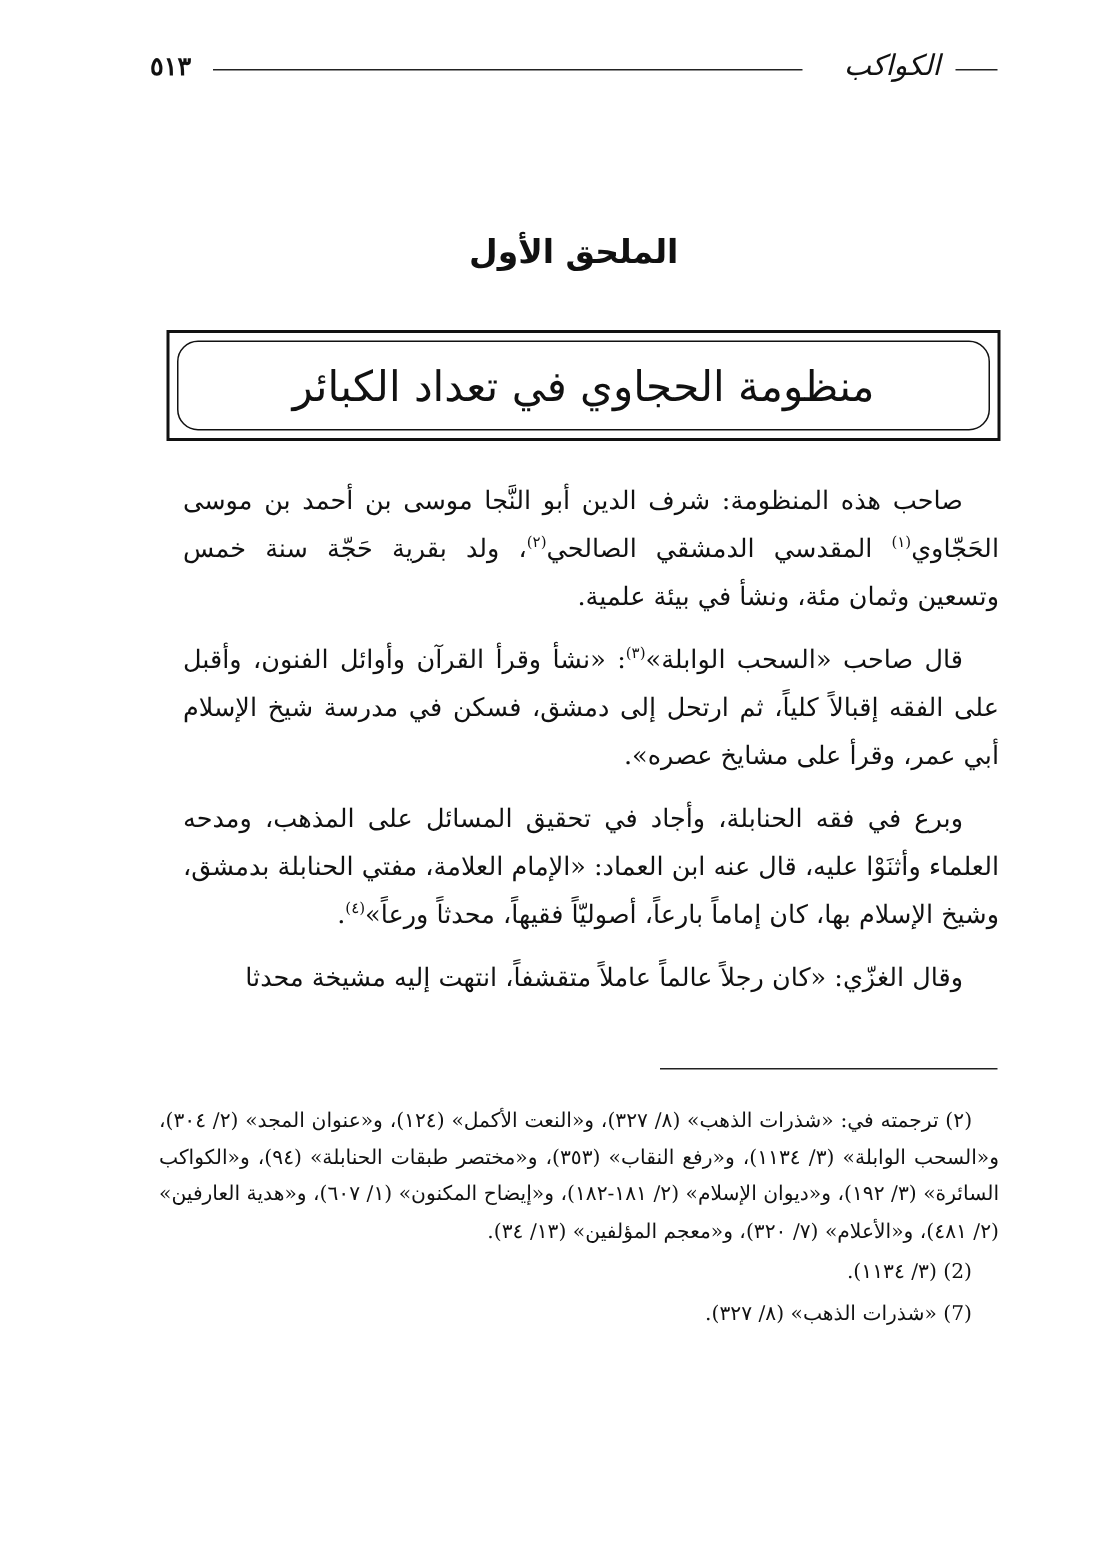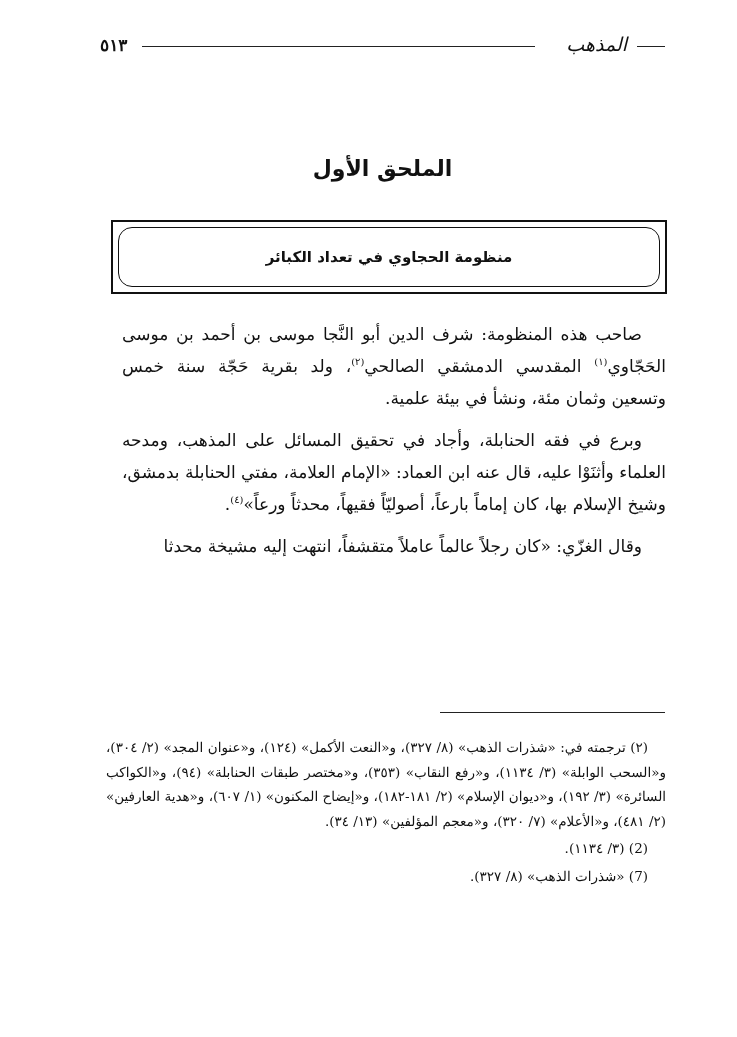--- a/index.html
+++ b/index.html
@@ -27,21 +27,21 @@
     position: absolute; top: 220px; left: 111px; width: 556px; height: 74px;
     border: 2px solid #111; box-sizing: border-box;
   }
   .title-frame .inner {
     position: absolute; top: 5px; left: 5px; right: 5px; bottom: 5px;
     border: 1.5px solid #111; border-radius: 14px;
     display: flex; align-items: center; justify-content: center;
   }
   .title-frame .poem-title {
     font-family: "DejaVu Sans", "Liberation Sans", sans-serif;
-    font-weight: bold; font-size: 15px; direction: rtl;
+    font-weight: normal; font-size: 28px; direction: rtl;
   }
 
   
   .body-text {
     position: absolute; top: 318px; left: 106px; width: 560px;
     direction: rtl; text-align: justify; font-size: 17px; line-height: 32px;
   }
   .body-text p { margin: 0 0 10px 16px; text-indent: 24px; }
   sup { font-size: 10px; line-height: 0; }
 
@@ -54,35 +54,38 @@
   .footnotes p { margin: 0 0 3px 0; text-indent: 18px; }
 </style>
 </head>
 <body>
 
 <div class="page">
 
   <div class="header">
     <span class="page-num">٥١٣</span>
     <div class="rule-left"></div>
-    <span class="running-title">المذهب</span>
+    <span class="running-title">الكواكب</span>
     <div class="rule-right"></div>
   </div>
 
   <div class="appendix-title">الملحق الأول</div>
 
   <div class="title-frame">
     <div class="inner">
       <span class="poem-title">منظومة الحجاوي في تعداد الكبائر</span>
     </div>
   </div>
 
   <div class="body-text">
     <p>
       <span>صاحب هذه المنظومة: شرف الدين أبو النَّجا موسى بن أحمد بن موسى الحَجّاوي</span><sup>(١)</sup><span> المقدسي الدمشقي الصالحي</span><sup>(٢)</sup><span>، ولد بقرية حَجّة سنة خمس وتسعين وثمان مئة، ونشأ في بيئة علمية.</span>
+    </p>
+    <p>
+      <span>قال صاحب «السحب الوابلة»</span><sup>(٣)</sup><span>: «نشأ وقرأ القرآن وأوائل الفنون، وأقبل على الفقه إقبالاً كلياً، ثم ارتحل إلى دمشق، فسكن في مدرسة شيخ الإسلام أبي عمر، وقرأ على مشايخ عصره».</span>
     </p>
     <p>
       <span>وبرع في فقه الحنابلة، وأجاد في تحقيق المسائل على المذهب، ومدحه العلماء وأثنَوْا عليه، قال عنه ابن العماد: «الإمام العلامة، مفتي الحنابلة بدمشق، وشيخ الإسلام بها، كان إماماً بارعاً، أصوليّاً فقيهاً، محدثاً ورعاً»</span><sup>(٤)</sup><span>.</span>
     </p>
     <p>
       <span>وقال الغزّي: «كان رجلاً عالماً عاملاً متقشفاً، انتهت إليه مشيخة محدثا</span>
     </p>
   </div>
 
   <div class="footnote-rule"></div>

